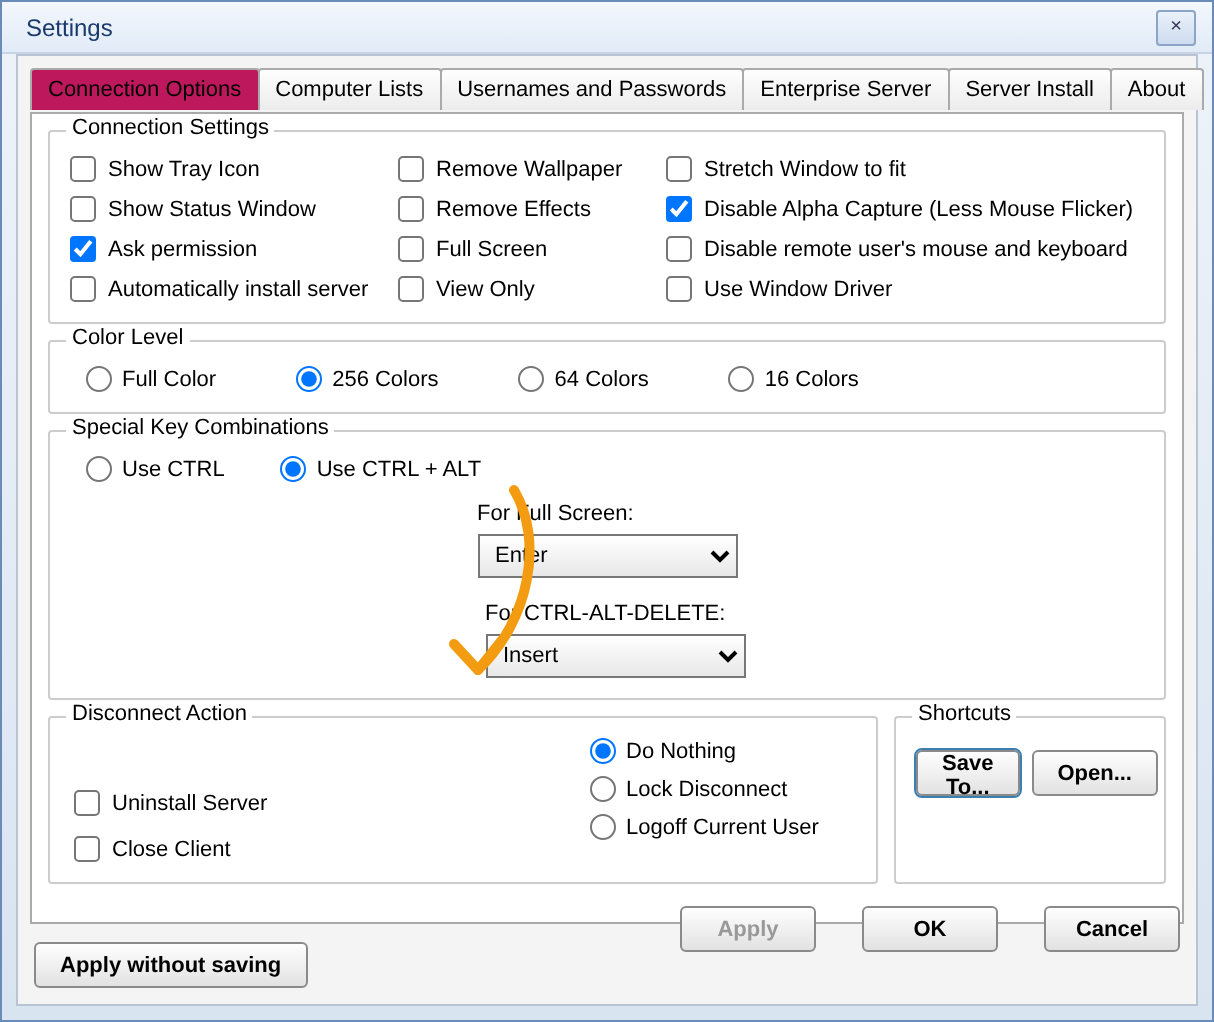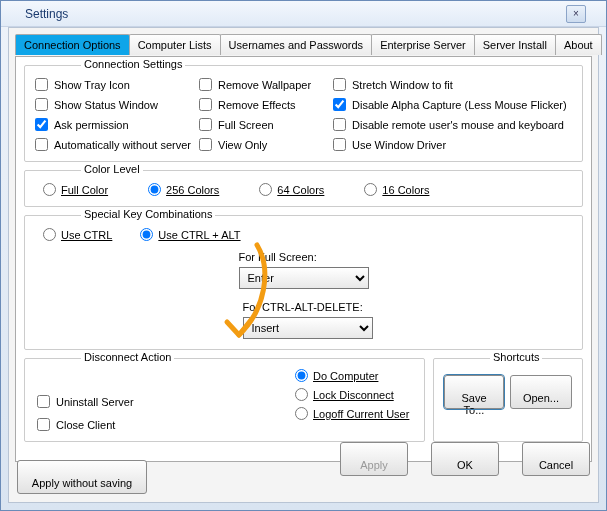--- a/index.html
+++ b/index.html
@@ -1,42 +1,42 @@
 <!DOCTYPE html>
 <html><head>
 <meta charset="utf-8">
 <style>
 * { box-sizing: border-box; margin: 0; padding: 0; }
 body { font-family: "Segoe UI", Tahoma, sans-serif; font-size: 11px; background: #fff; }
 .window { width: 607px; height: 511px; border: 1px solid #6a8bb8; background: linear-gradient(#eef3fa, #d9e4f1); box-shadow: 0 2px 8px rgba(0,0,0,0.3); position: relative; }
-.titlebar { height: 26px; background: linear-gradient(#f3f7fd, #e1ebf7); display: flex; align-items: center; padding: 0 20px; border-bottom: 1px solid #c8d4e6; }
+.titlebar { height: 26px; background: linear-gradient(#f3f7fd, #e1ebf7); display: flex; align-items: center; padding: 0 8px; border-bottom: 1px solid #c8d4e6; }
 .titlebar .title { flex: 1; font-size: 12px; color: #1a3a6e; padding-left: 4px; }
 .titlebar .close { width: 20px; height: 18px; border: 1px solid #8ba4c8; background: linear-gradient(#eaf1fa,#cddcef); display: flex; align-items: center; justify-content: center; border-radius: 2px; color: #335; font-size: 10px; cursor: default; }
 .client { position: absolute; top: 26px; left: 7px; right: 7px; bottom: 7px; background: #f4f4f4; border: 1px solid #b8c4d4; }
 .tabs { display: flex; position: relative; top: 6px; left: 6px; }
 .tab { padding: 4px 8px 3px; background: linear-gradient(#fefefe,#ececec); border: 1px solid #aaa; border-bottom: none; margin-right: -1px; font-size: 11px; cursor: default; border-radius: 2px 2px 0 0; position: relative; }
-.tab.active { background: #0ea5e9; z-index: 3; padding-bottom: 4px; top: 0; }
+.tab.active { background: #be185d; z-index: 3; padding-bottom: 4px; top: 0; }
 .panel { position: absolute; left: 6px; right: 6px; top: 28px; bottom: 40px; background: #fff; border: 1px solid #aaa; padding: 8px 8px 8px 8px; }
 .group { border: 1px solid #ccc; border-radius: 2px; margin-bottom: 8px; padding: 8px 10px 10px; position: relative; }
-.group > legend { position: absolute; top: -8px; left: 8px; background: #fff; padding: 0 3px; font-size: 11px; margin-left: 48px; }
+.group > legend { position: absolute; top: -8px; left: 8px; background: #fff; padding: 0 3px; font-size: 11px; }
 .row3 { display: grid; grid-template-columns: 160px 130px 1fr; row-gap: 7px; column-gap: 4px; align-items: center; margin-top: 4px; }
 .cb { display: flex; align-items: center; gap: 6px; white-space: nowrap; }
 .cb input[type=checkbox], .rb input[type=radio] { width: 13px; height: 13px; }
-.rb { display: flex; align-items: flex-end; gap: 5px; white-space: nowrap; text-decoration: underline; }
+.rb { display: flex; align-items: flex-end; gap: 5px; white-space: nowrap; }
 .color-row { display: flex; gap: 40px; margin-top: 4px; align-items: center; padding-left: 8px; }
 .skc-row1 { display: flex; gap: 28px; padding-left: 8px; margin-top: 4px; }
 .skc-row2 { display: flex; gap: 12px; align-items: center; margin-top: 10px; flex-direction: column; }
 .skc-col { display: flex; flex-direction: column; gap: 4px; }
 select { width: 130px; height: 22px; border: 1px solid #777; font-size: 11px; padding-left: 4px; background: linear-gradient(#fff,#e8e8e8); }
 .bottom-split { display: flex; gap: 8px; }
 .disconnect { flex: 1; display: flex; }
 .disc-left { display: flex; flex-direction: column; gap: 10px; padding-top: 4px; padding-left: 2px; flex: 0 0 260px; margin-top: 24px; }
 .disc-right { display: flex; flex-direction: column; gap: 6px; padding-top: 2px; }
-.shortcuts { width: 150px; }
-.btn { height: 23px; padding: 16px 12px; border: 1px solid #8a8a8a; background: linear-gradient(#fefefe,#e2e2e2); font-size: 11px; border-radius: 3px; cursor: default; }
+.shortcuts { width: 136px; }
+.btn { height: 23px; padding: 0 12px; border: 1px solid #8a8a8a; background: linear-gradient(#fefefe,#e2e2e2); font-size: 11px; border-radius: 3px; cursor: default; font-weight: bold; }
 .btn.def { outline: 1px solid #3c7fb1; outline-offset: 0; }
 .btn.disabled { color: #999; }
 .shortcut-btns { display: flex; gap: 6px; margin-top: 8px; }
 .footer { position: absolute; bottom: 8px; left: 8px; right: 8px; display: flex; align-items: center; }
 .footer .spacer { flex: 1; }
 .footer .btn { min-width: 68px; margin-left: 23px; }
 .footer .apply-no-save { min-width: 130px; margin-left: 0; margin-top: 36px; }
 .arrow { position: absolute; pointer-events: none; }
 </style>
 </head>
@@ -99,21 +99,21 @@
               <input type="checkbox" style="">
               <span>Full Screen</span>
             </label>
           <label class="cb">
               <input type="checkbox" style="">
               <span>Disable remote user's mouse and keyboard</span>
             </label>
 
           <label class="cb">
               <input type="checkbox" style="">
-              <span>Automatically without server</span>
+              <span>Automatically install server</span>
             </label>
           <label class="cb">
               <input type="checkbox" style="">
               <span>View Only</span>
             </label>
           <label class="cb">
               <input type="checkbox" style="">
               <span>Use Window Driver</span>
             </label>
         </div>
@@ -174,21 +174,21 @@
                 <span>Uninstall Server</span>
               </label>
             <label class="cb">
                 <input type="checkbox" style="">
                 <span>Close Client</span>
               </label>
           </div>
           <div class="disc-right">
             <label class="rb">
                 <input type="radio" name="da" checked="" style="">
-                <span>Do Computer</span>
+                <span>Do Nothing</span>
               </label>
             <label class="rb">
                 <input type="radio" name="da" style="">
                 <span>Lock Disconnect</span>
               </label>
             <label class="rb">
                 <input type="radio" name="da" style="">
                 <span>Logoff Current User</span>
               </label>
           </div>

